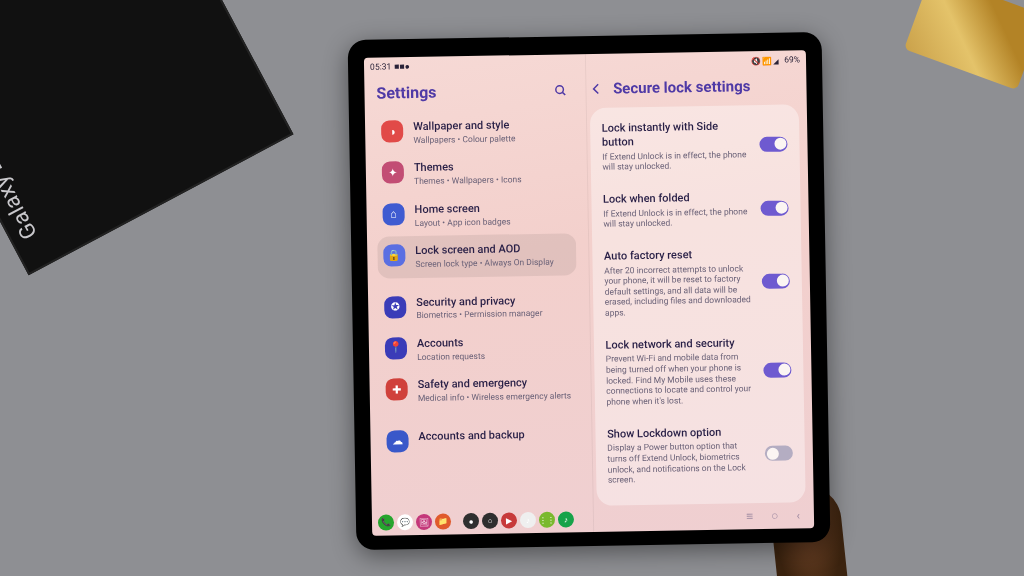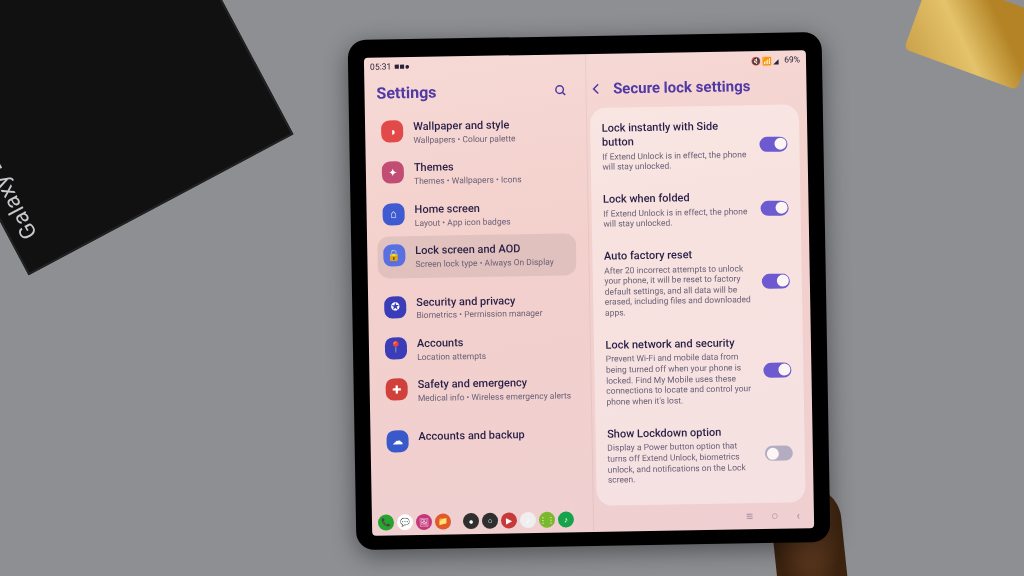--- a/index.html
+++ b/index.html
@@ -255,21 +255,21 @@
               <div class="icon" style="background:#3a3cb8">✪</div>
               <div class="txt">
                 <div class="t1">Security and privacy</div>
                 <div class="t2">Biometrics  •  Permission manager</div>
               </div>
             </div>
             <div class="srow">
               <div class="icon" style="background:#3a3cb8">📍</div>
               <div class="txt">
                 <div class="t1">Accounts</div>
-                <div class="t2">Location attempts</div>
+                <div class="t2">Location requests</div>
               </div>
             </div>
             <div class="srow">
               <div class="icon" style="background:#d0413b">✚</div>
               <div class="txt">
                 <div class="t1">Safety and emergency</div>
                 <div class="t2">Medical info  •  Wireless emergency alerts</div>
               </div>
             </div>
             <div style="height: 10px;"></div>

